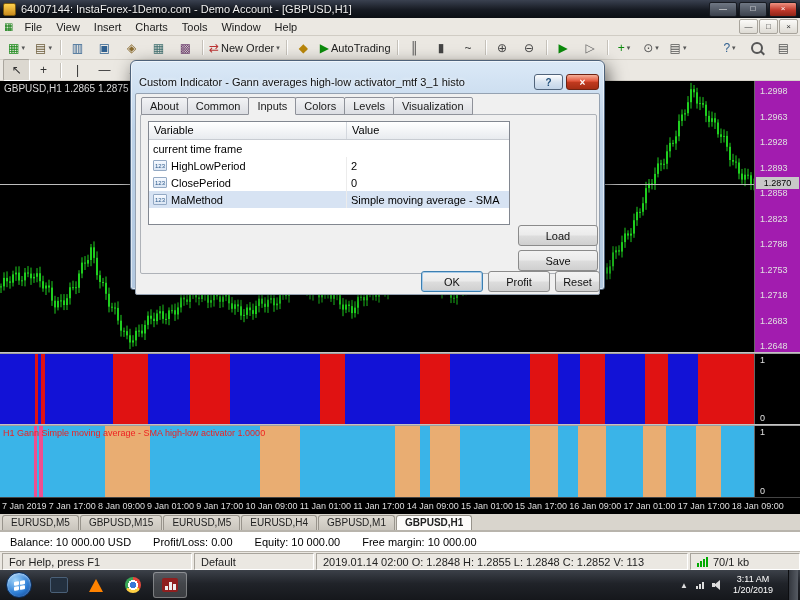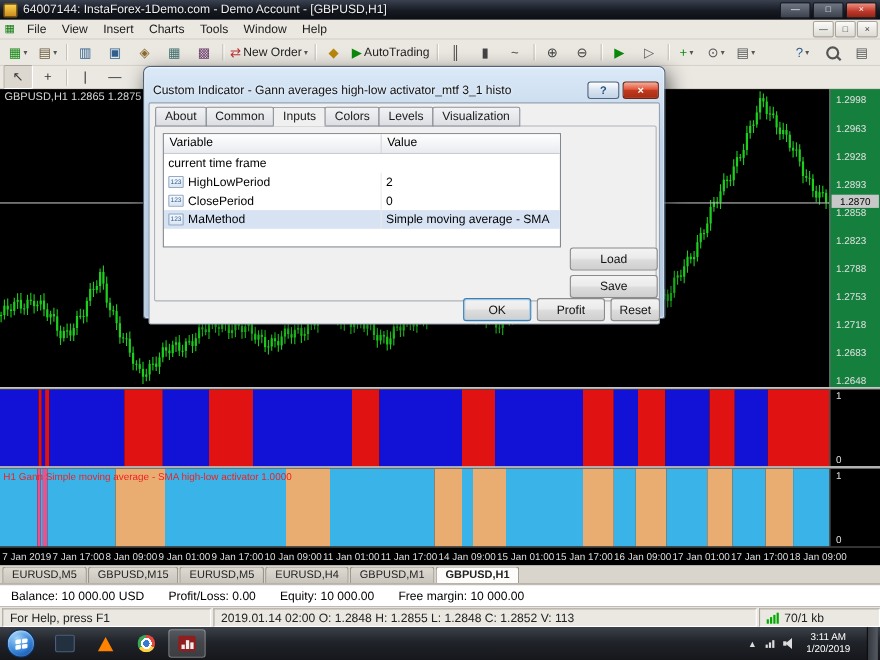--- a/index.html
+++ b/index.html
@@ -42,21 +42,21 @@
   .tbsep{width:1px;height:15px;background:#c6c2ba;margin:0 3px;box-shadow:1px 0 0 #fff;flex:none}
   .toolbar-spacer{flex:1}
   .mag{width:8px;height:8px;border:2px solid #555;border-radius:50%;position:relative;display:block}
   .mag::after{content:"";position:absolute;width:5px;height:2px;background:#555;transform:rotate(45deg);right:-4px;bottom:-2px}
 
   
   .chart{left:0;top:81px;width:754px;height:271px;background:#000;overflow:hidden}
   .chart svg{position:absolute;left:0;top:0}
   .symbol-label{position:absolute;left:4px;top:2px;color:#d8d8d8;font-size:10px;z-index:3;white-space:nowrap}
   .price-line{position:absolute;left:0;width:754px;height:1px;z-index:2}
-  .price-scale{left:754px;top:81px;width:46px;height:271px;background:#15803d;border-left:1px solid #666;
+  .price-scale{left:754px;top:81px;width:46px;height:271px;background:#a21caf;border-left:1px solid #666;
     color:#e0e0e0;font-size:9px;box-sizing:border-box}
   .pslabel{position:absolute;left:5px;white-space:nowrap}
   .price-box{position:absolute;left:1px;right:1px;background:#c8c8c8;color:#000;text-align:center;
     padding:1px 0;font-size:9px}
 
   
   .wsep{left:0;width:800px;height:2px;background:linear-gradient(#d6d6d6,#8d8d8d)}
   .sep1{top:352px}.sep2{top:424px}
   .ind{background:#000;overflow:hidden;display:flex;left:0;width:754px}
   .ind1{top:354px;height:70px}
@@ -65,21 +65,21 @@
   .ind-scale{left:754px;width:46px;background:#000;border-left:1px solid #666;color:#e0e0e0;
     font-size:9px;box-sizing:border-box}
   .ind1-scale{top:354px;height:70px}
   .ind2-scale{top:426px;height:71px}
   .ind-scale .top{position:absolute;top:1px;left:5px}
   .ind-scale .bottom{position:absolute;bottom:1px;left:5px}
   .ind2-label{position:absolute;left:3px;top:2px;font-size:9px;z-index:2;white-space:nowrap}
 
   
   .time-axis{left:0;top:497px;width:800px;height:17px;background:#000;color:#ddd;font-size:9px;
-    display:flex;align-items:center;justify-content:space-between;padding:0 30px 0 2px;
+    display:flex;align-items:center;justify-content:space-between;padding:0 16px 0 2px;
     border-top:1px solid #444;box-sizing:border-box}
   .taxis-label{white-space:nowrap}
   .tabs-bar{left:0;top:514px;width:800px;height:17px;background:#d9d5cd;display:flex;align-items:flex-end;
     padding:1px 2px 0;border-bottom:1px solid #b8b4ac;box-sizing:border-box}
   .btab{padding:1px 8px 2px;font-size:10px;color:#222;background:linear-gradient(#dedad2,#c9c5bd);
     border:1px solid #98948c;border-bottom:none;border-radius:3px 3px 0 0;margin-right:1px;white-space:nowrap}
   .btab.active{background:#fdfcfa;font-weight:bold}
 
   
   .terminal-bar{left:0;top:531px;width:800px;height:21px;background:#fff;border-top:1px solid #b8b4ac;
@@ -947,20 +947,21 @@
 
   <div class="terminal-bar">
     <span>Balance: 10 000.00 USD</span>
     <span>Profit/Loss: 0.00</span>
     <span>Equity: 10 000.00</span>
     <span>Free margin: 10 000.00</span>
   </div>
 
   <div class="status-bar">
     <span class="scell help">For Help, press F1</span>
+    <span class="scell profile">Default</span>
     <span class="scell info">2019.01.14 02:00    O: 1.2848   H: 1.2855   L: 1.2848   C: 1.2852   V: 113</span>
     <span class="scell conn">
       <span class="conn-bars">
           <i></i>
           <i></i>
           <i></i>
           <i></i>
         </span>
       <span>70/1 kb</span>
     </span>

